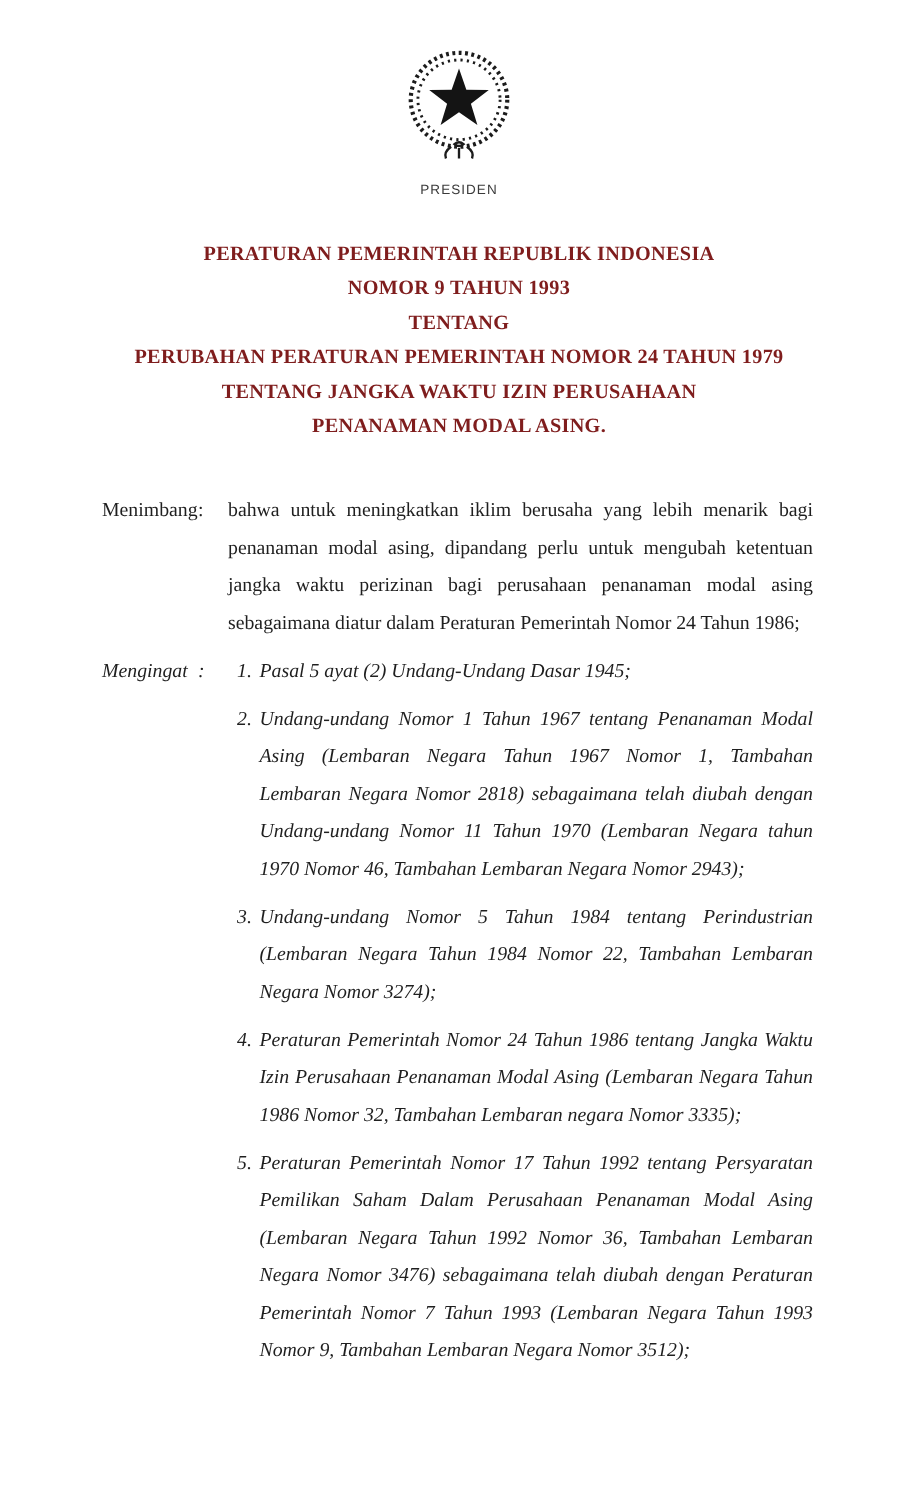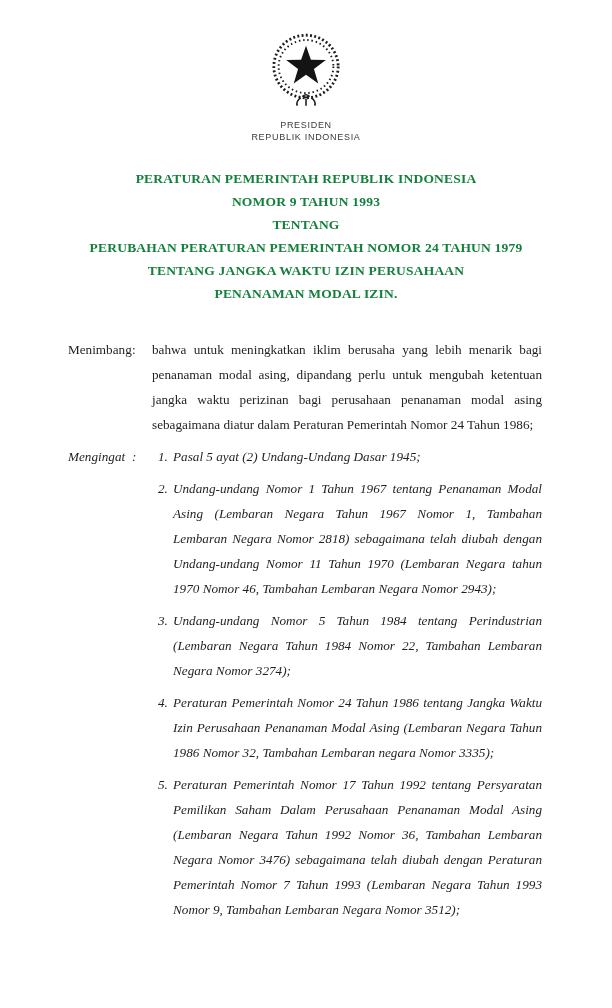--- a/index.html
+++ b/index.html
@@ -38,21 +38,21 @@
     color: #3a3a3a;
     text-align: center;
   }
   
   .title-block {
     margin-top: 24px;
     text-align: center;
     font-weight: bold;
     font-size: 13.5px;
     line-height: 23px;
-    color: #15803d;
+    color: #7f1d1d;
     letter-spacing: 0.2px;
   }
   .title-line { display: block; }
   
   .content {
     margin: 28px 70px 0 68px;
     font-size: 13.2px;
     line-height: 25px;
   }
   .row {
@@ -93,31 +93,30 @@
         <ellipse cx="48" cy="42" rx="37" ry="36" fill="none" stroke="#1c1c1c" stroke-width="3.2" stroke-dasharray="2.2 2.7"></ellipse>
         <ellipse cx="48" cy="42" rx="31.5" ry="30.5" fill="none" stroke="#1c1c1c" stroke-width="2.2" stroke-dasharray="1.7 3.2"></ellipse>
 
         <polygon fill="#141414" points="48,18 53.64,34.23 70.83,34.58 57.13,44.97 62.11,61.42 48,51.6 33.89,61.42 38.87,44.97 25.17,34.58 42.36,34.23"></polygon>
 
         <path d="M42 78 q-6 4 -4 9 M54 78 q6 4 4 9 M48 79 v8 M44.5 76 q3.5 -3 7 0 q-3.5 3 -7 0 Z" fill="none" stroke="#1c1c1c" stroke-width="1.8"></path>
       </svg>
     </span>
     <div class="agency">
       <div>PRESIDEN</div>
-      <div>REPUBLIK INDONESIA</div>
     </div>
   </div>
 
   <div class="title-block">
     <span class="title-line">PERATURAN PEMERINTAH REPUBLIK INDONESIA</span>
     <span class="title-line">NOMOR 9 TAHUN 1993</span>
     <span class="title-line">TENTANG</span>
     <span class="title-line">PERUBAHAN PERATURAN PEMERINTAH NOMOR 24 TAHUN 1979</span>
     <span class="title-line">TENTANG JANGKA WAKTU IZIN PERUSAHAAN</span>
-    <span class="title-line">PENANAMAN MODAL IZIN.</span>
+    <span class="title-line">PENANAMAN MODAL ASING.</span>
   </div>
 
   <div class="content">
 
     <div class="row">
       <span class="label">Menimbang</span>
       <span class="colon">:</span>
       <p class="just">bahwa untuk meningkatkan iklim berusaha yang lebih menarik bagi penanaman modal asing, dipandang perlu untuk mengubah ketentuan jangka waktu perizinan bagi perusahaan penanaman modal asing sebagaimana diatur dalam Peraturan Pemerintah Nomor 24 Tahun 1986;</p>
     </div>
 

